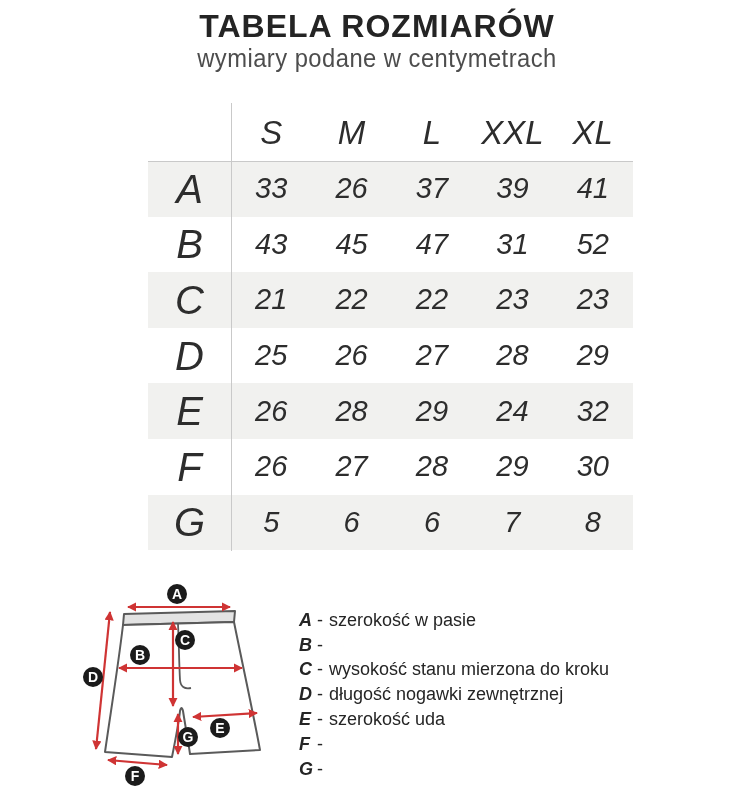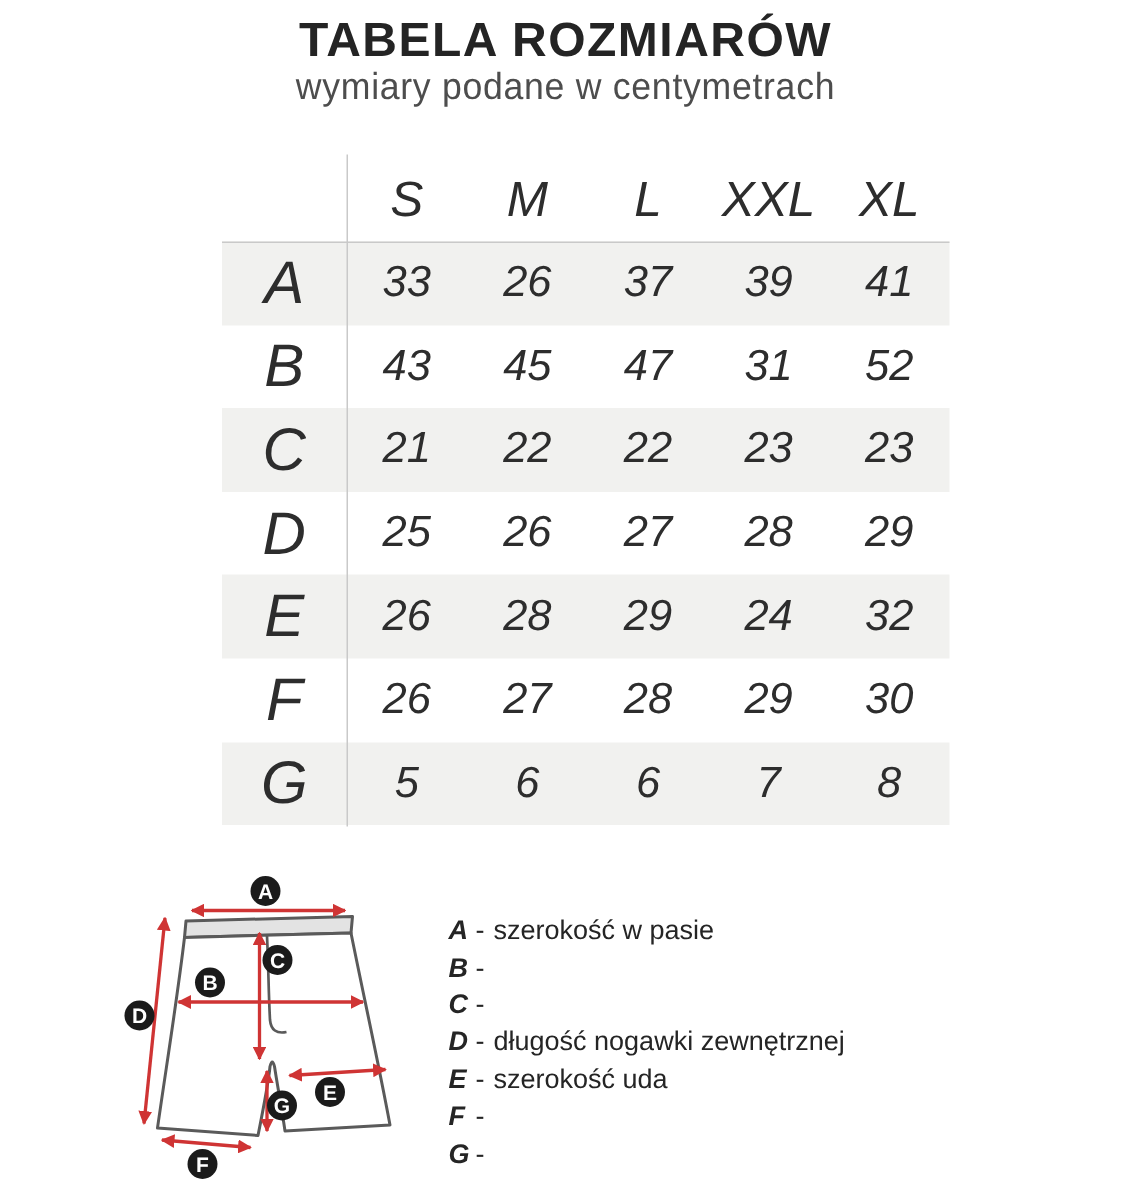--- a/index.html
+++ b/index.html
@@ -202,20 +202,21 @@
       <span class="legend-dash">-</span>
       <span class="legend-desc">szerokość w pasie</span>
     </div>
     <div class="legend-item">
       <span class="legend-letter">B</span>
       <span class="legend-dash">-</span>
     </div>
     <div class="legend-item">
       <span class="legend-letter">C</span>
       <span class="legend-dash">-</span>
+      <span class="legend-desc">wysokość stanu mierzona do kroku</span>
     </div>
     <div class="legend-item">
       <span class="legend-letter">D</span>
       <span class="legend-dash">-</span>
       <span class="legend-desc">długość nogawki zewnętrznej</span>
     </div>
     <div class="legend-item">
       <span class="legend-letter">E</span>
       <span class="legend-dash">-</span>
       <span class="legend-desc">szerokość uda</span>

